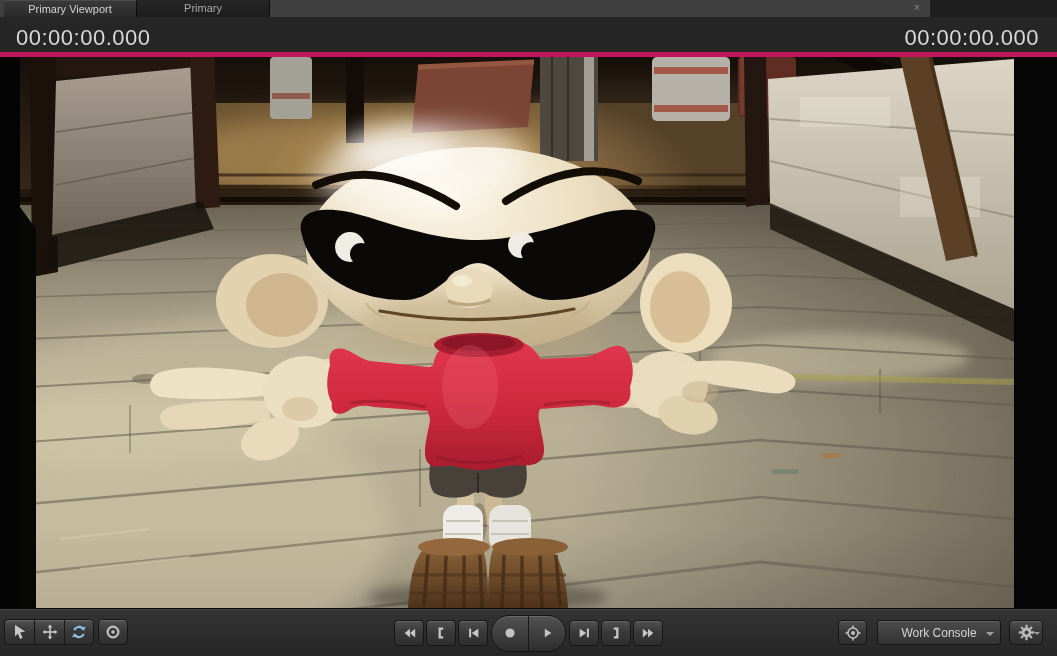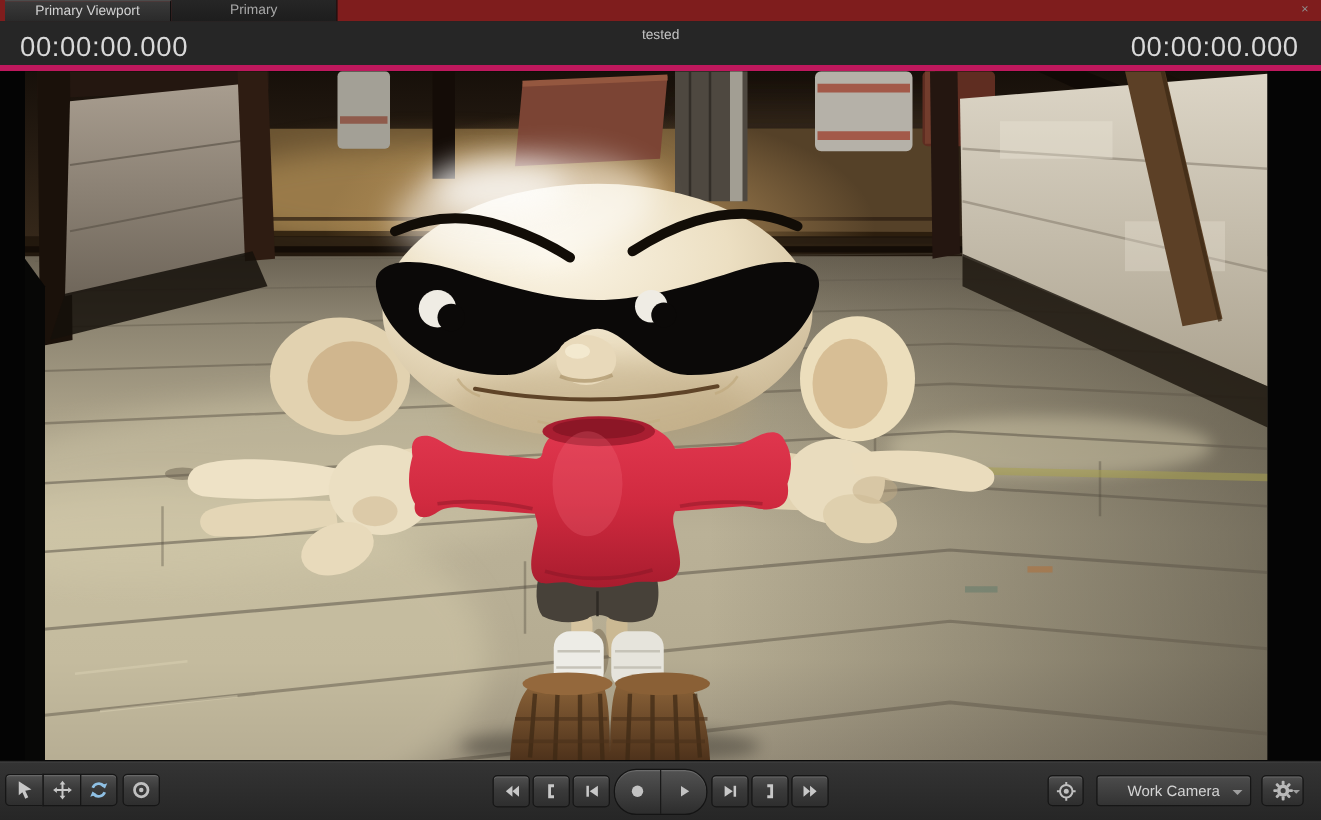--- a/index.html
+++ b/index.html
@@ -1,19 +1,19 @@
 <!DOCTYPE html>
 <html style="--accent-rotate: #8fc0e4; --shirt-red: #d6283e; --ui-bg: #2b2b2b; --timebar-bg: #262626; --timecode-text: #d8d8d8;"><head>
 <meta charset="utf-8">
 <style>
   html,body{margin:0;padding:0;background:#111;}
   .app{position:relative;width:1057px;height:656px;overflow:hidden;background:#1e1e1e;
        font-family:"Liberation Sans","DejaVu Sans",sans-serif;-webkit-font-smoothing:antialiased;}
   
-  .tabbar{position:absolute;top:0;left:0;width:1057px;height:17px;background:#7f1d1d;text-decoration:underline;}
+  .tabbar{position:absolute;top:0;left:0;width:930px;height:17px;background:#404040;text-decoration:underline;}
   .tab{position:absolute;top:0;height:17px;width:133px;text-align:center;font-size:11px;line-height:17px;
        box-sizing:border-box;border-right:1px solid #0e0e0e;cursor:default;}
   .tab.active{left:4px;background:linear-gradient(#3a3a3a,#2a2a2a);color:#d2d2d2;border-top:1px solid #4c4c4c;}
   .tab.inactive{left:137px;background:linear-gradient(#262626,#1d1d1d);color:#a8a8a8;}
   .win-close{position:absolute;top:1px;right:7px;width:12px;height:14px;font-size:10px;line-height:14px;
        color:#8f8f8f;text-align:center;}
   
   .timebar{position:absolute;top:17px;left:0;width:1057px;height:40px;background:var(--timebar-bg,#262626);
        border-bottom:5px solid #be185d;box-sizing:border-box;}
   .tc{position:absolute;top:8px;font-size:22px;letter-spacing:.5px;color:var(--timecode-text,#d8d8d8);}
@@ -68,21 +68,20 @@
     </div>
     <div class="tab inactive">
       <span>Primary</span>
     </div>
     <div class="win-close">×</div>
   </div>
 
   <div class="timebar">
     <div class="tc left">00:00:00.000</div>
     <div class="clipinfo">
-      <div>tested</div>
     </div>
     <div class="tc right">00:00:00.000</div>
   </div>
 
   <div class="viewport">
     <svg width="1057" height="551" viewBox="0 0 1057 551" preserveAspectRatio="none">
       <defs>
         <linearGradient id="wallG" x1="0" y1="0" x2="0" y2="1">
           <stop offset="0" stop-color="#17100a"></stop>
             <stop offset="1" stop-color="#3d2e1e"></stop>
@@ -407,21 +406,21 @@
           <circle cx="8" cy="8" r="2" fill="#c0c0c0"></circle>
           <g stroke="#c0c0c0" stroke-width="1.6">
             <line x1="8" y1="0.5" x2="8" y2="3"></line>
               <line x1="8" y1="13" x2="8" y2="15.5"></line>
             <line x1="0.5" y1="8" x2="3" y2="8"></line>
               <line x1="13" y1="8" x2="15.5" y2="8"></line>
           </g>
         </svg>
       </button>
       <div class="dropdown">
-        <span class="lbl">Work Camera</span>
+        <span class="lbl">Work Console</span>
         <span class="caret"></span>
       </div>
       <button class="btn gearbtn">
         <svg width="17" height="17" viewBox="0 0 16 16">
           <g fill="#b8b8b8">
             <circle cx="8" cy="8" r="4.6"></circle>
             <g>
                 <rect x="6.9" y="0.6" width="2.2" height="3.2" rx="0.8"></rect>
               </g>
             <g transform="rotate(45 8 8)">

